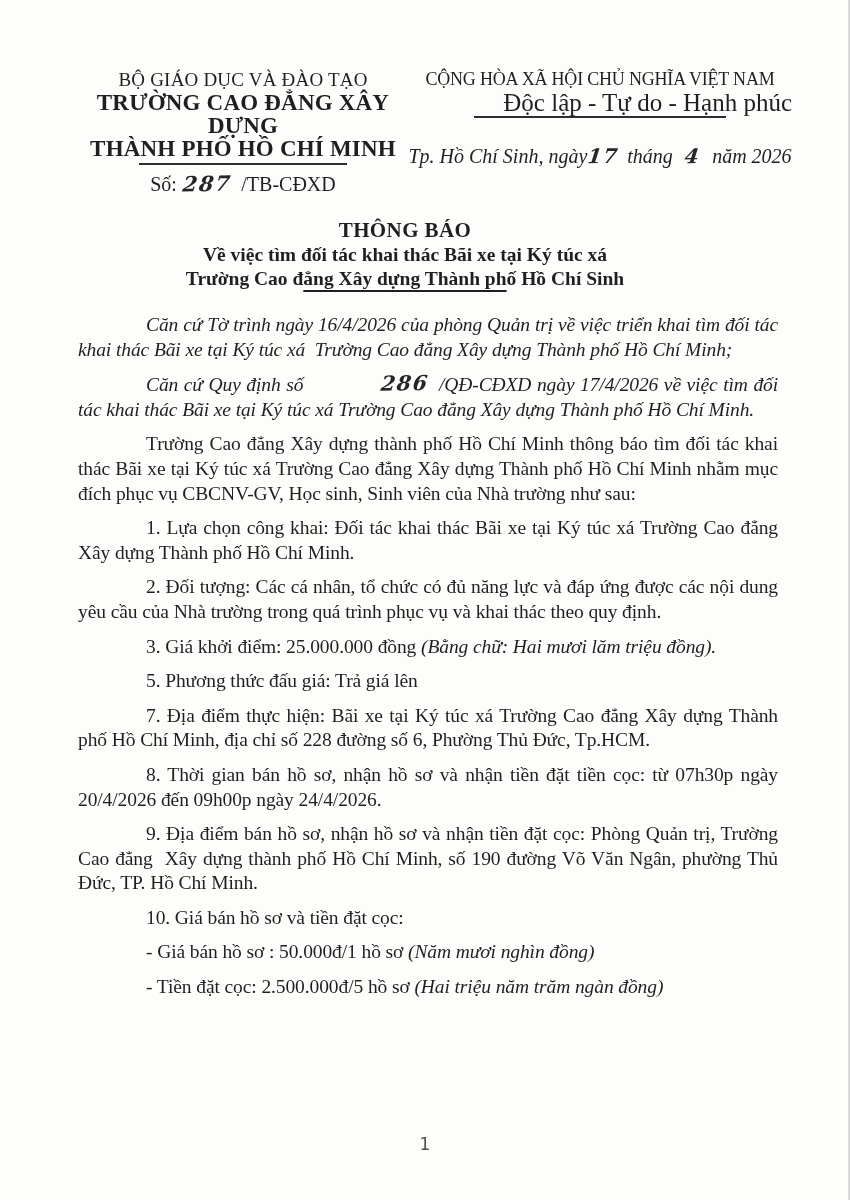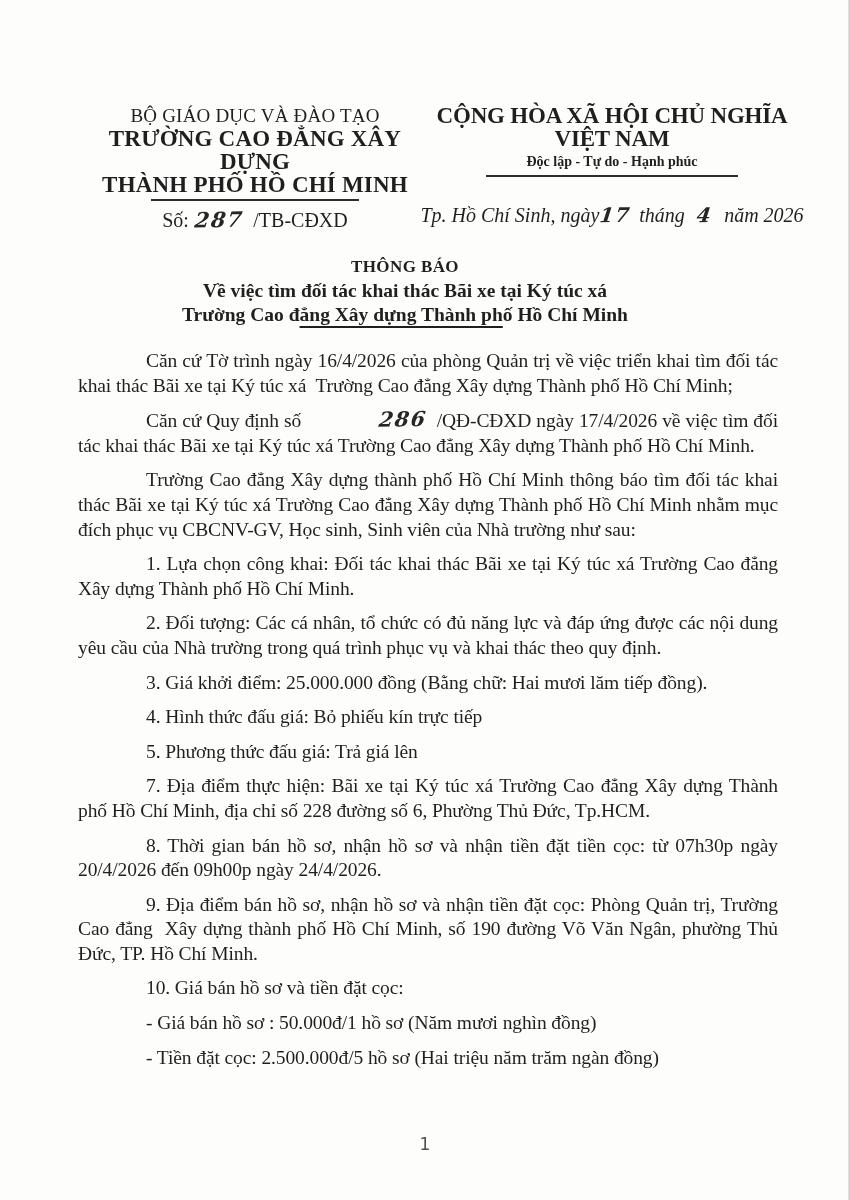--- a/index.html
+++ b/index.html
@@ -13,61 +13,61 @@
     overflow:hidden;
   }
   
   .page::after{
     content:"";position:absolute;top:0;right:0;width:2px;height:100%;
     background:linear-gradient(to left,#c4c4c4,#e9e9e7);
     pointer-events:none;
   }
 
   
-  .header{display:flex;padding-top:104px;margin-left:12px;}
+  .header{display:flex;padding-top:68px;}
   .h-left{width:330px;margin-left:78px;text-align:center;}
   .h-right{width:384px;text-align:center;}
 
   .hl1{font-size:19px;line-height:23px;letter-spacing:.2px;}
   .hl2,.hl3{font-size:23px;line-height:23px;font-weight:bold;letter-spacing:.2px;}
   .rule{border:0;border-top:2px solid #2d2d2d;margin:3px auto 0;}
   .rule-left{width:208px;}
   .rule-right{width:252px;margin-top:2px;}
   .so-line{margin-top:7px;font-size:20px;line-height:24px;}
 
-  .hr1{font-size:23px;line-height:23px;font-weight:bold;letter-spacing:-.2px;}
-  .hr2{font-size:14px;line-height:23px;font-weight:bold;}
+  .hr1{font-size:18px;line-height:23px;font-weight:normal;letter-spacing:-.2px;}
+  .hr2{font-size:25px;line-height:23px;font-weight:normal;text-align:right;}
   .date-line{margin-top:26px;font-size:20px;line-height:24px;font-style:italic;}
 
   
   .hand{
     font-family:"DejaVu Serif",serif;
     font-style:italic;font-weight:bold;
     display:inline-block;transform:skewX(-8deg) rotate(-1deg);
     letter-spacing:1.5px;color:#262626;
   }
   .hand-so{margin:0 10px 0 6px;font-size:21px;}
   .hand-day{margin:0 8px 0 1px;font-size:20px;}
   .hand-month{margin:0 12px;font-size:20px;}
   .hand-inline{margin:0 10px;font-size:1.06em;}
 
   
   .title{margin:22px 0 0 40px;width:730px;text-align:center;}
-  .t1{font-size:17px;line-height:25px;font-weight:bold;letter-spacing:.4px;}
+  .t1{font-size:21px;line-height:25px;font-weight:bold;letter-spacing:.4px;}
   .t2,.t3{font-size:19.5px;line-height:24px;font-weight:bold;text-align:center;}
   .u-mid{text-decoration:underline;text-underline-offset:5px;text-decoration-thickness:1.5px;}
 
   
   .body{
     margin:22px 72px 0 78px;
     font-size:19.5px;line-height:24.6px;
     text-align:justify;letter-spacing:-.1px;
   }
   .body p{margin:0 0 10px;text-indent:68px;white-space:pre-wrap;}
-  .it{}
+  .it{font-style:italic;}
 
   
   .pageno{
     position:absolute;left:0;right:0;top:1134px;
     text-align:center;
     font-family:"DejaVu Sans","Liberation Sans",sans-serif;
     font-size:17px;color:#4f4f4f;
   }
 </style>
 </head>
@@ -90,31 +90,30 @@
       <div class="hr2">Độc lập - Tự do - Hạnh phúc</div>
       <div class="rule rule-right"></div>
       <div class="date-line"><span>Tp. Hồ Chí Sinh, ngày</span><span class="hand hand-day">17</span><span>tháng</span><span class="hand hand-month">4</span><span>năm 2026</span></div>
     </div>
 
   </div>
 
   <div class="title">
     <div class="t1">THÔNG BÁO</div>
     <div class="t2">Về việc tìm đối tác khai thác Bãi xe tại Ký túc xá</div>
-    <div class="t3"><span>Trường Cao đ</span><span class="u-mid">ẳng Xây dựng Thành ph</span><span>ố Hồ Chí Minh</span></div>
+    <div class="t3"><span>Trường Cao đ</span><span class="u-mid">ẳng Xây dựng Thành ph</span><span>ố Hồ Chí Sinh</span></div>
   </div>
 
   <div class="body">
       <p><span class="it">Căn cứ Tờ trình ngày 16/4/2026 của phòng Quản trị về việc triển khai tìm đối tác khai thác Bãi xe tại Ký túc xá  Trường Cao đẳng Xây dựng Thành phố Hồ Chí Minh;</span></p>
       <p><span class="it">Căn cứ Quy định số</span><span class="hand hand-inline">286</span><span class="it">/QĐ-CĐXD ngày 17/4/2026 về việc tìm đối tác khai thác Bãi xe tại Ký túc xá Trường Cao đẳng Xây dựng Thành phố Hồ Chí Minh.</span></p>
       <p><span class="">Trường Cao đẳng Xây dựng thành phố Hồ Chí Minh thông báo tìm đối tác khai thác Bãi xe tại Ký túc xá Trường Cao đẳng Xây dựng Thành phố Hồ Chí Minh nhằm mục đích phục vụ CBCNV-GV, Học sinh, Sinh viên của Nhà trường như sau:</span></p>
       <p><span class="">1. Lựa chọn công khai: Đối tác khai thác Bãi xe tại Ký túc xá Trường Cao đẳng Xây dựng Thành phố Hồ Chí Minh.</span></p>
       <p><span class="">2. Đối tượng: Các cá nhân, tổ chức có đủ năng lực và đáp ứng được các nội dung yêu cầu của Nhà trường trong quá trình phục vụ và khai thác theo quy định.</span></p>
-      <p><span class="">3. Giá khởi điểm: 25.000.000 đồng </span><span class="it">(Bằng chữ: Hai mươi lăm tiếp đồng).</span></p>
-      <p><span class="">4. Hình thức đấu giá: Bỏ phiếu kín trực tiếp</span></p>
+      <p><span class="">3. Giá khởi điểm: 25.000.000 đồng </span><span class="it">(Bằng chữ: Hai mươi lăm triệu đồng).</span></p>
       <p><span class="">5. Phương thức đấu giá: Trả giá lên</span></p>
       <p><span class="">7. Địa điểm thực hiện: Bãi xe tại Ký túc xá Trường Cao đẳng Xây dựng Thành phố Hồ Chí Minh, địa chỉ số 228 đường số 6, Phường Thủ Đức, Tp.HCM.</span></p>
       <p><span class="">8. Thời gian bán hồ sơ, nhận hồ sơ và nhận tiền đặt tiền cọc: từ 07h30p ngày 20/4/2026 đến 09h00p ngày 24/4/2026.</span></p>
       <p><span class="">9. Địa điểm bán hồ sơ, nhận hồ sơ và nhận tiền đặt cọc: Phòng Quản trị, Trường Cao đẳng  Xây dựng thành phố Hồ Chí Minh, số 190 đường Võ Văn Ngân, phường Thủ Đức, TP. Hồ Chí Minh.</span></p>
       <p><span class="">10. Giá bán hồ sơ và tiền đặt cọc:</span></p>
       <p><span class="">- Giá bán hồ sơ : 50.000đ/1 hồ sơ </span><span class="it">(Năm mươi nghìn đồng)</span></p>
       <p><span class="">- Tiền đặt cọc: 2.500.000đ/5 hồ sơ </span><span class="it">(Hai triệu năm trăm ngàn đồng)</span></p>
     </div>
 
   <div class="pageno">1</div>

